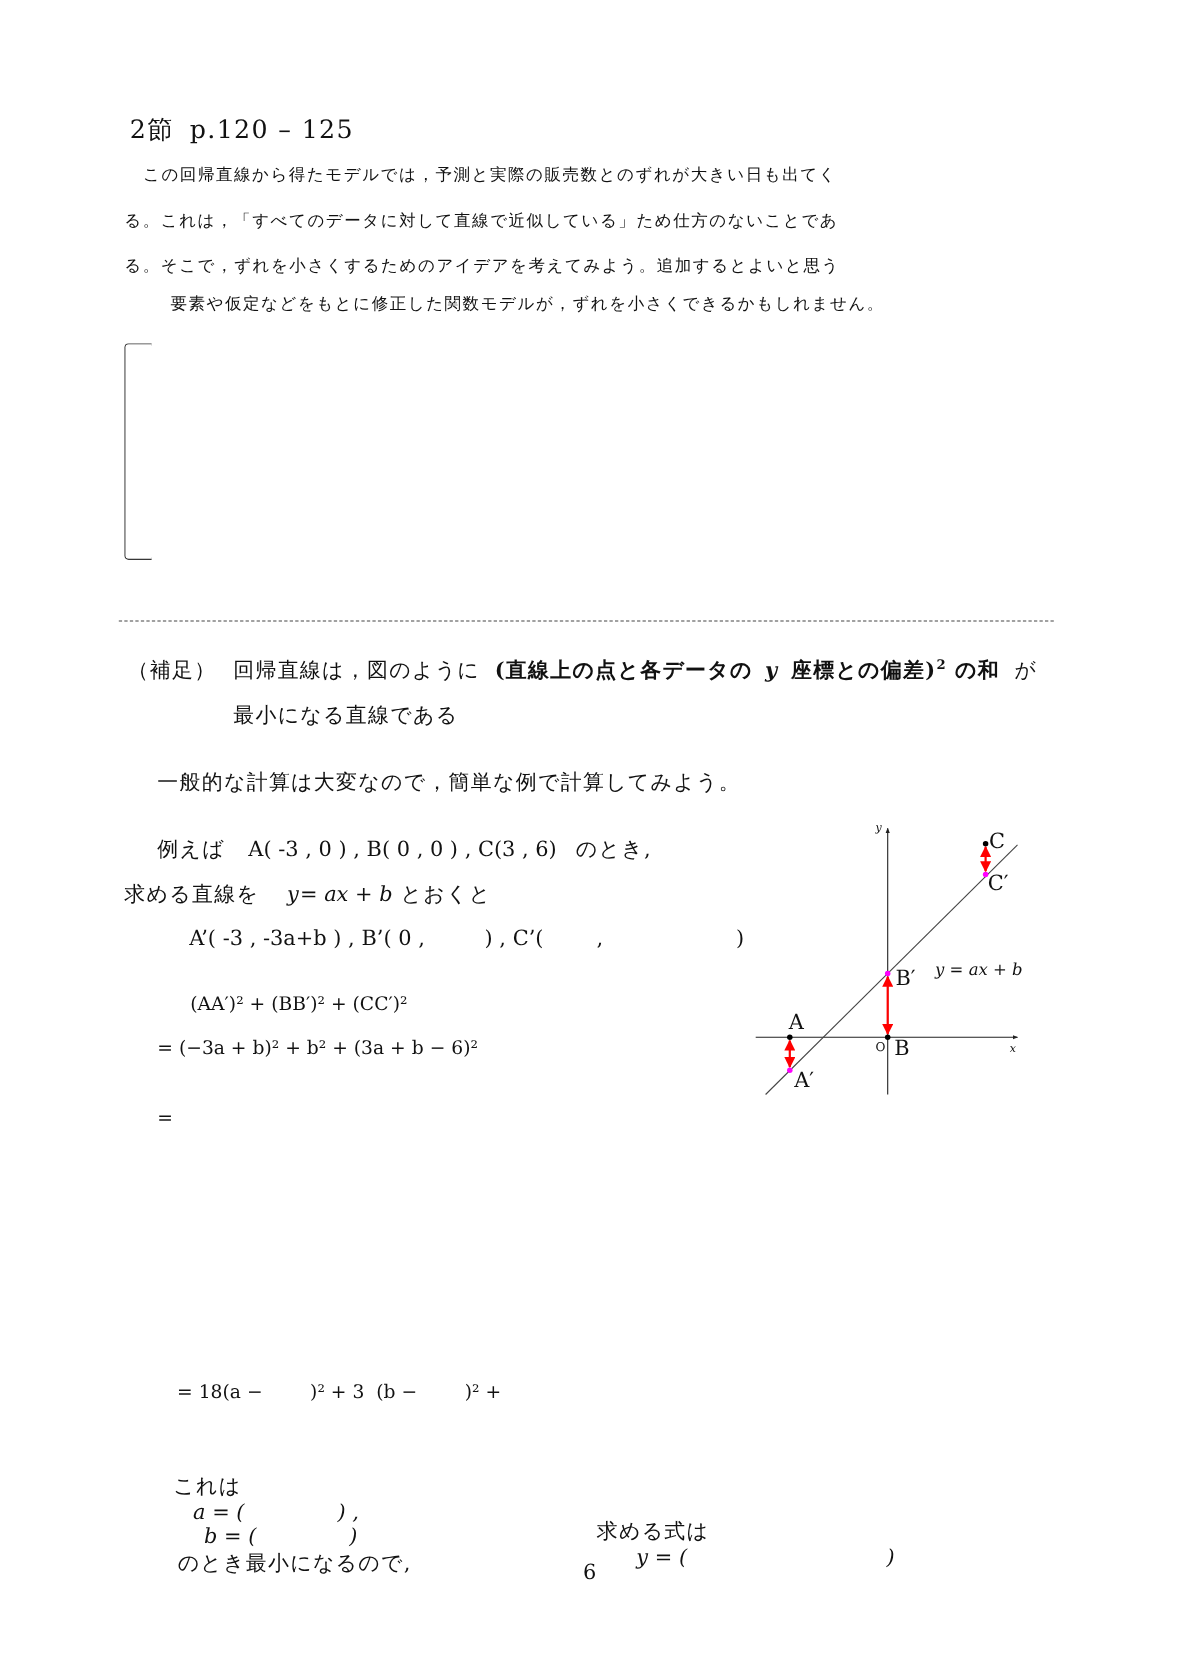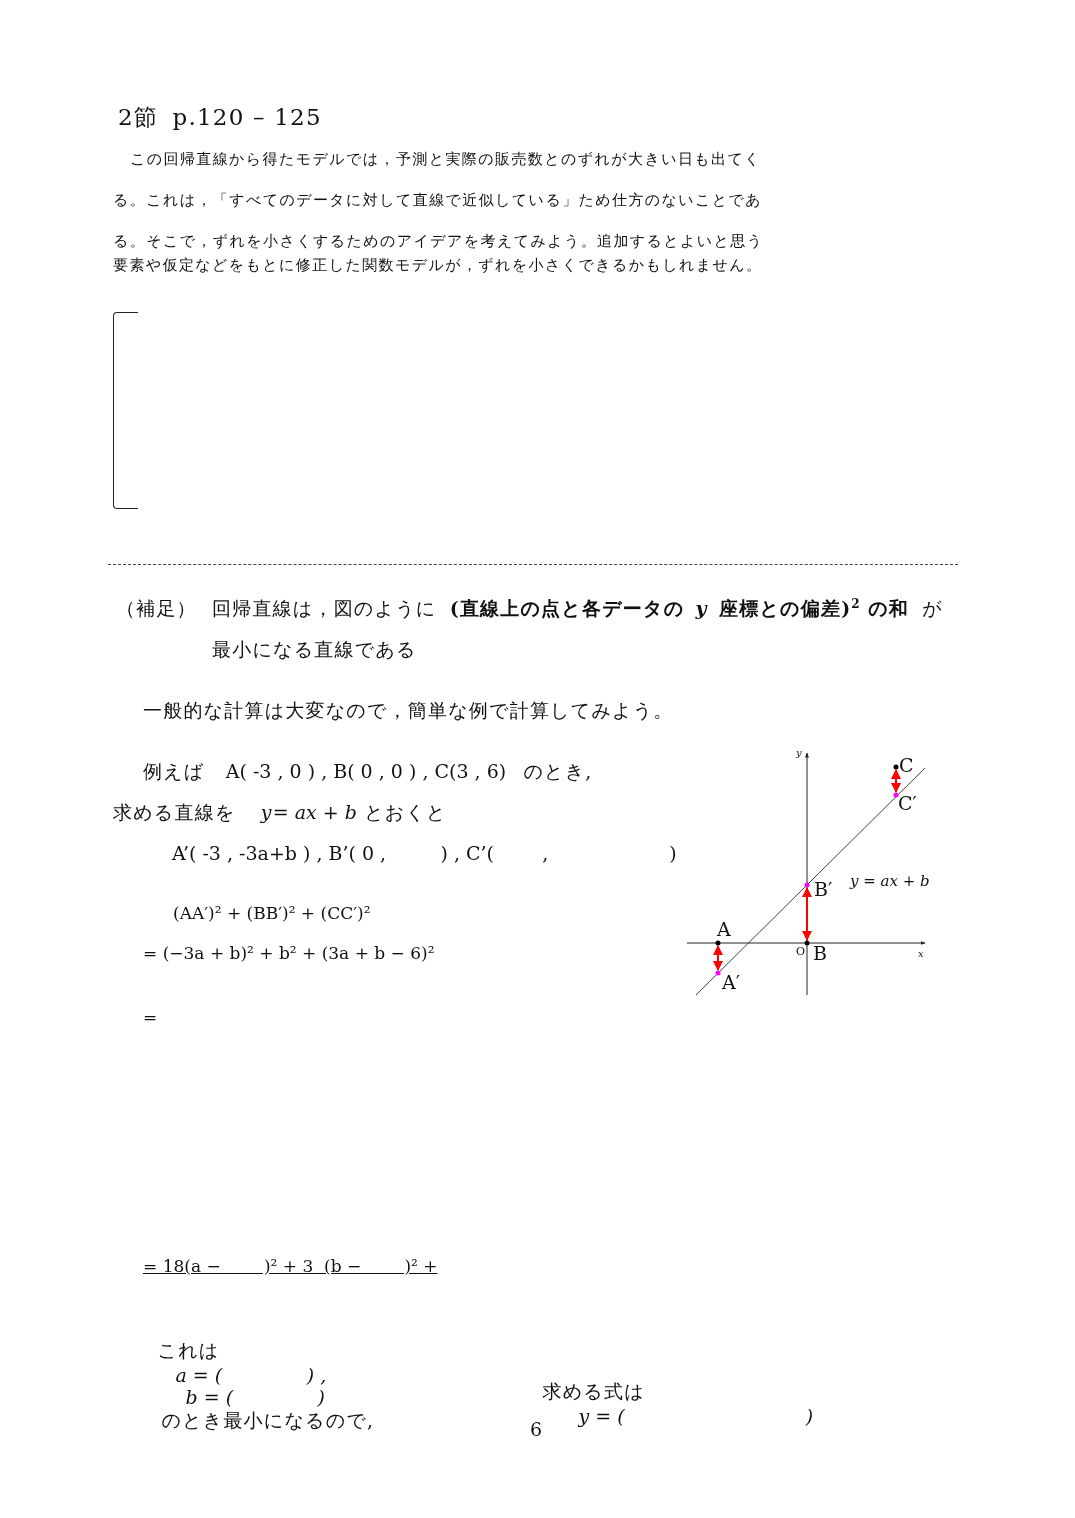--- a/index.html
+++ b/index.html
@@ -32,21 +32,21 @@
 
 <div class="abs jp" style="left:118px; top:102px; font-size:23px;">
   <span>2節</span>
   <span style="margin-left:6px;">p.120 – 125</span>
 </div>
 
 <div>
   <div class="para-line" style="top:150px; left:130px;">この回帰直線から得たモデルでは，予測と実際の販売数とのずれが大きい日も出てく</div>
   <div class="para-line" style="top:191px;">る。これは，「すべてのデータに対して直線で近似している」ため仕方のないことであ</div>
   <div class="para-line" style="top:232px;">る。そこで，ずれを小さくするためのアイデアを考えてみよう。追加するとよいと思う</div>
-  <div class="para-line" style="top:256px;">要素や仮定などをもとに修正した関数モデルが，ずれを小さくできるかもしれません。</div>
+  <div class="para-line" style="top:267px;margin-left:42px;">要素や仮定などをもとに修正した関数モデルが，ずれを小さくできるかもしれません。</div>
 </div>
 
 <div class="bracket"></div>
 
 <div class="dash-line"></div>
 
 <div class="abs jp" style="left:116px; top:596px;font-family:Liberation Mono, monospace;">（補足）</div>
 <div class="abs jp" style="left:212px; top:596px;">
   <span>回帰直線は，図のように</span>
   <span class="bold" style="margin-left:6px;">(直線上の点と各データの</span>
@@ -67,21 +67,21 @@
 <div class="abs jp" style="left:113px; top:800px;">
   <span>求める直線を</span>
   <span class="it" style="margin-left:18px;">y</span><span class="it" style="letter-spacing:0;">= ax + b</span>
   <span>とおくと</span>
 </div>
 <div class="abs jp" style="left:172px; top:842px; letter-spacing:0; white-space:pre;">A’( -3 , -3a+b ) , B’( 0 ,         ) , C’(        ,                    )</div>
 
 <div class="abs math" style="left:173px; top:903px;">(AA′)² + (BB′)² + (CC′)²</div>
 <div class="abs math" style="left:143px; top:943px;">= (−3a + b)² + b² + (3a + b − 6)²</div>
 <div class="abs math" style="left:143px; top:1007px;">=</div>
-<div class="abs math" style="left:143px; top:1256px; white-space:pre;text-decoration:underline;">= 18(a −        )² + 3  (b −        )² +</div>
+<div class="abs math" style="left:161px; top:1256px; white-space:pre;">= 18(a −        )² + 3  (b −        )² +</div>
 
 <div class="abs jp" style="left:143px; top:1316px; white-space:pre;">
   <span>これは</span>
   <span class="it" style="margin-left:18px; letter-spacing:0;">a = (              ) ,</span>
   <span class="it" style="margin-left:28px; letter-spacing:0;">b = (              )</span>
   <span style="margin-left:4px;">のとき最小になるので,</span>
 </div>
 <div class="abs jp" style="left:528px; top:1357px; white-space:pre;">
   <span>求める式は</span>
   <span class="it" style="margin-left:36px; letter-spacing:0;">y = (                              )</span>

